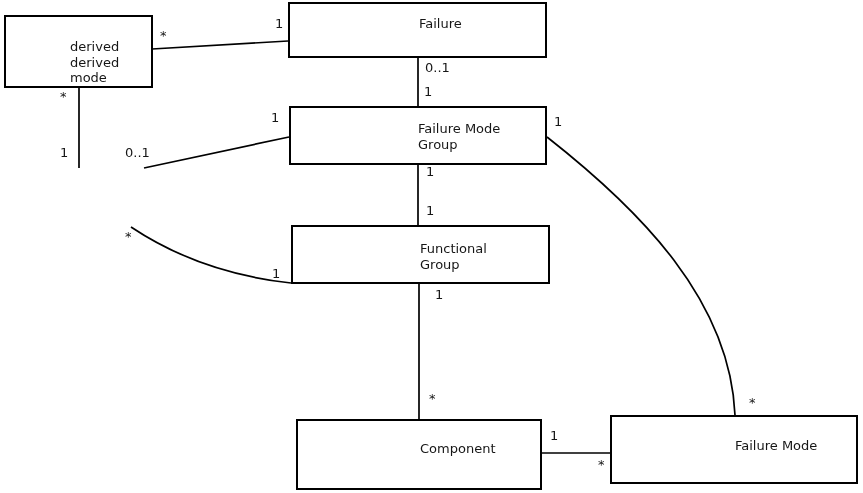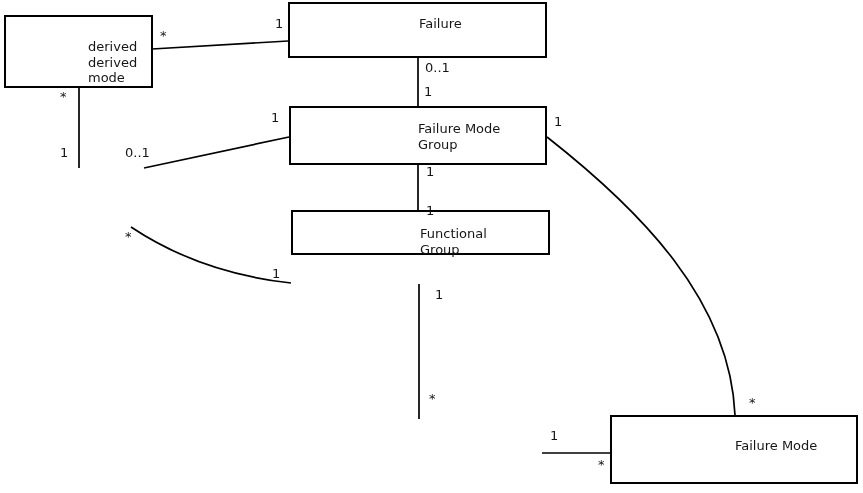--- a/index.html
+++ b/index.html
@@ -46,48 +46,53 @@
     <path d="M418 58 L418 106"></path>
     <path d="M289 137 L144 168"></path>
     <path d="M418 165 L418 225"></path>
     <path d="M131 227 Q200 273 291 283"></path>
     <path d="M419 284 L419 419"></path>
     <path d="M542 453 L610 453"></path>
     <path d="M547 137 C640 210 730 300 735 415"></path>
   </svg>
 
   <div class="node" style="left:4px;top:15px;width:149px;height:73px">
-    <div class="label" style="left:82px;top:22px">
+    <div class="label" style="left:64px;top:22px">
       <div>derived</div>
       <div>derived</div>
       <div>mode</div>
     </div>
   </div>
 
   <div class="node" style="left:288px;top:2px;width:259px;height:56px">
     <div class="label" style="left:129px;top:12px">
       <div>Failure</div>
     </div>
   </div>
 
   <div class="node" style="left:289px;top:106px;width:258px;height:59px">
     <div class="label" style="left:127px;top:13px">
       <div>Failure Mode</div>
       <div>Group</div>
     </div>
   </div>
 
 
-  <div class="node" style="left:291px;top:210px;width:259px;height:45px">
+  <div class="node" style="left:291px;top:225px;width:259px;height:59px">
     <div class="label" style="left:127px;top:14px">
       <div>Functional</div>
       <div>Group</div>
     </div>
   </div>
 
+  <div class="node" style="left:296px;top:419px;width:246px;height:71px">
+    <div class="label" style="left:122px;top:20px">
+      <div>Component</div>
+    </div>
+  </div>
 
   <div class="node" style="left:610px;top:415px;width:248px;height:69px">
     <div class="label" style="left:123px;top:21px">
       <div>Failure Mode</div>
     </div>
   </div>
 
   <span class="mult" style="left:160px;top:29px">*</span>
   <span class="mult" style="left:275px;top:17px">1</span>
   <span class="mult" style="left:60px;top:90px">*</span>

